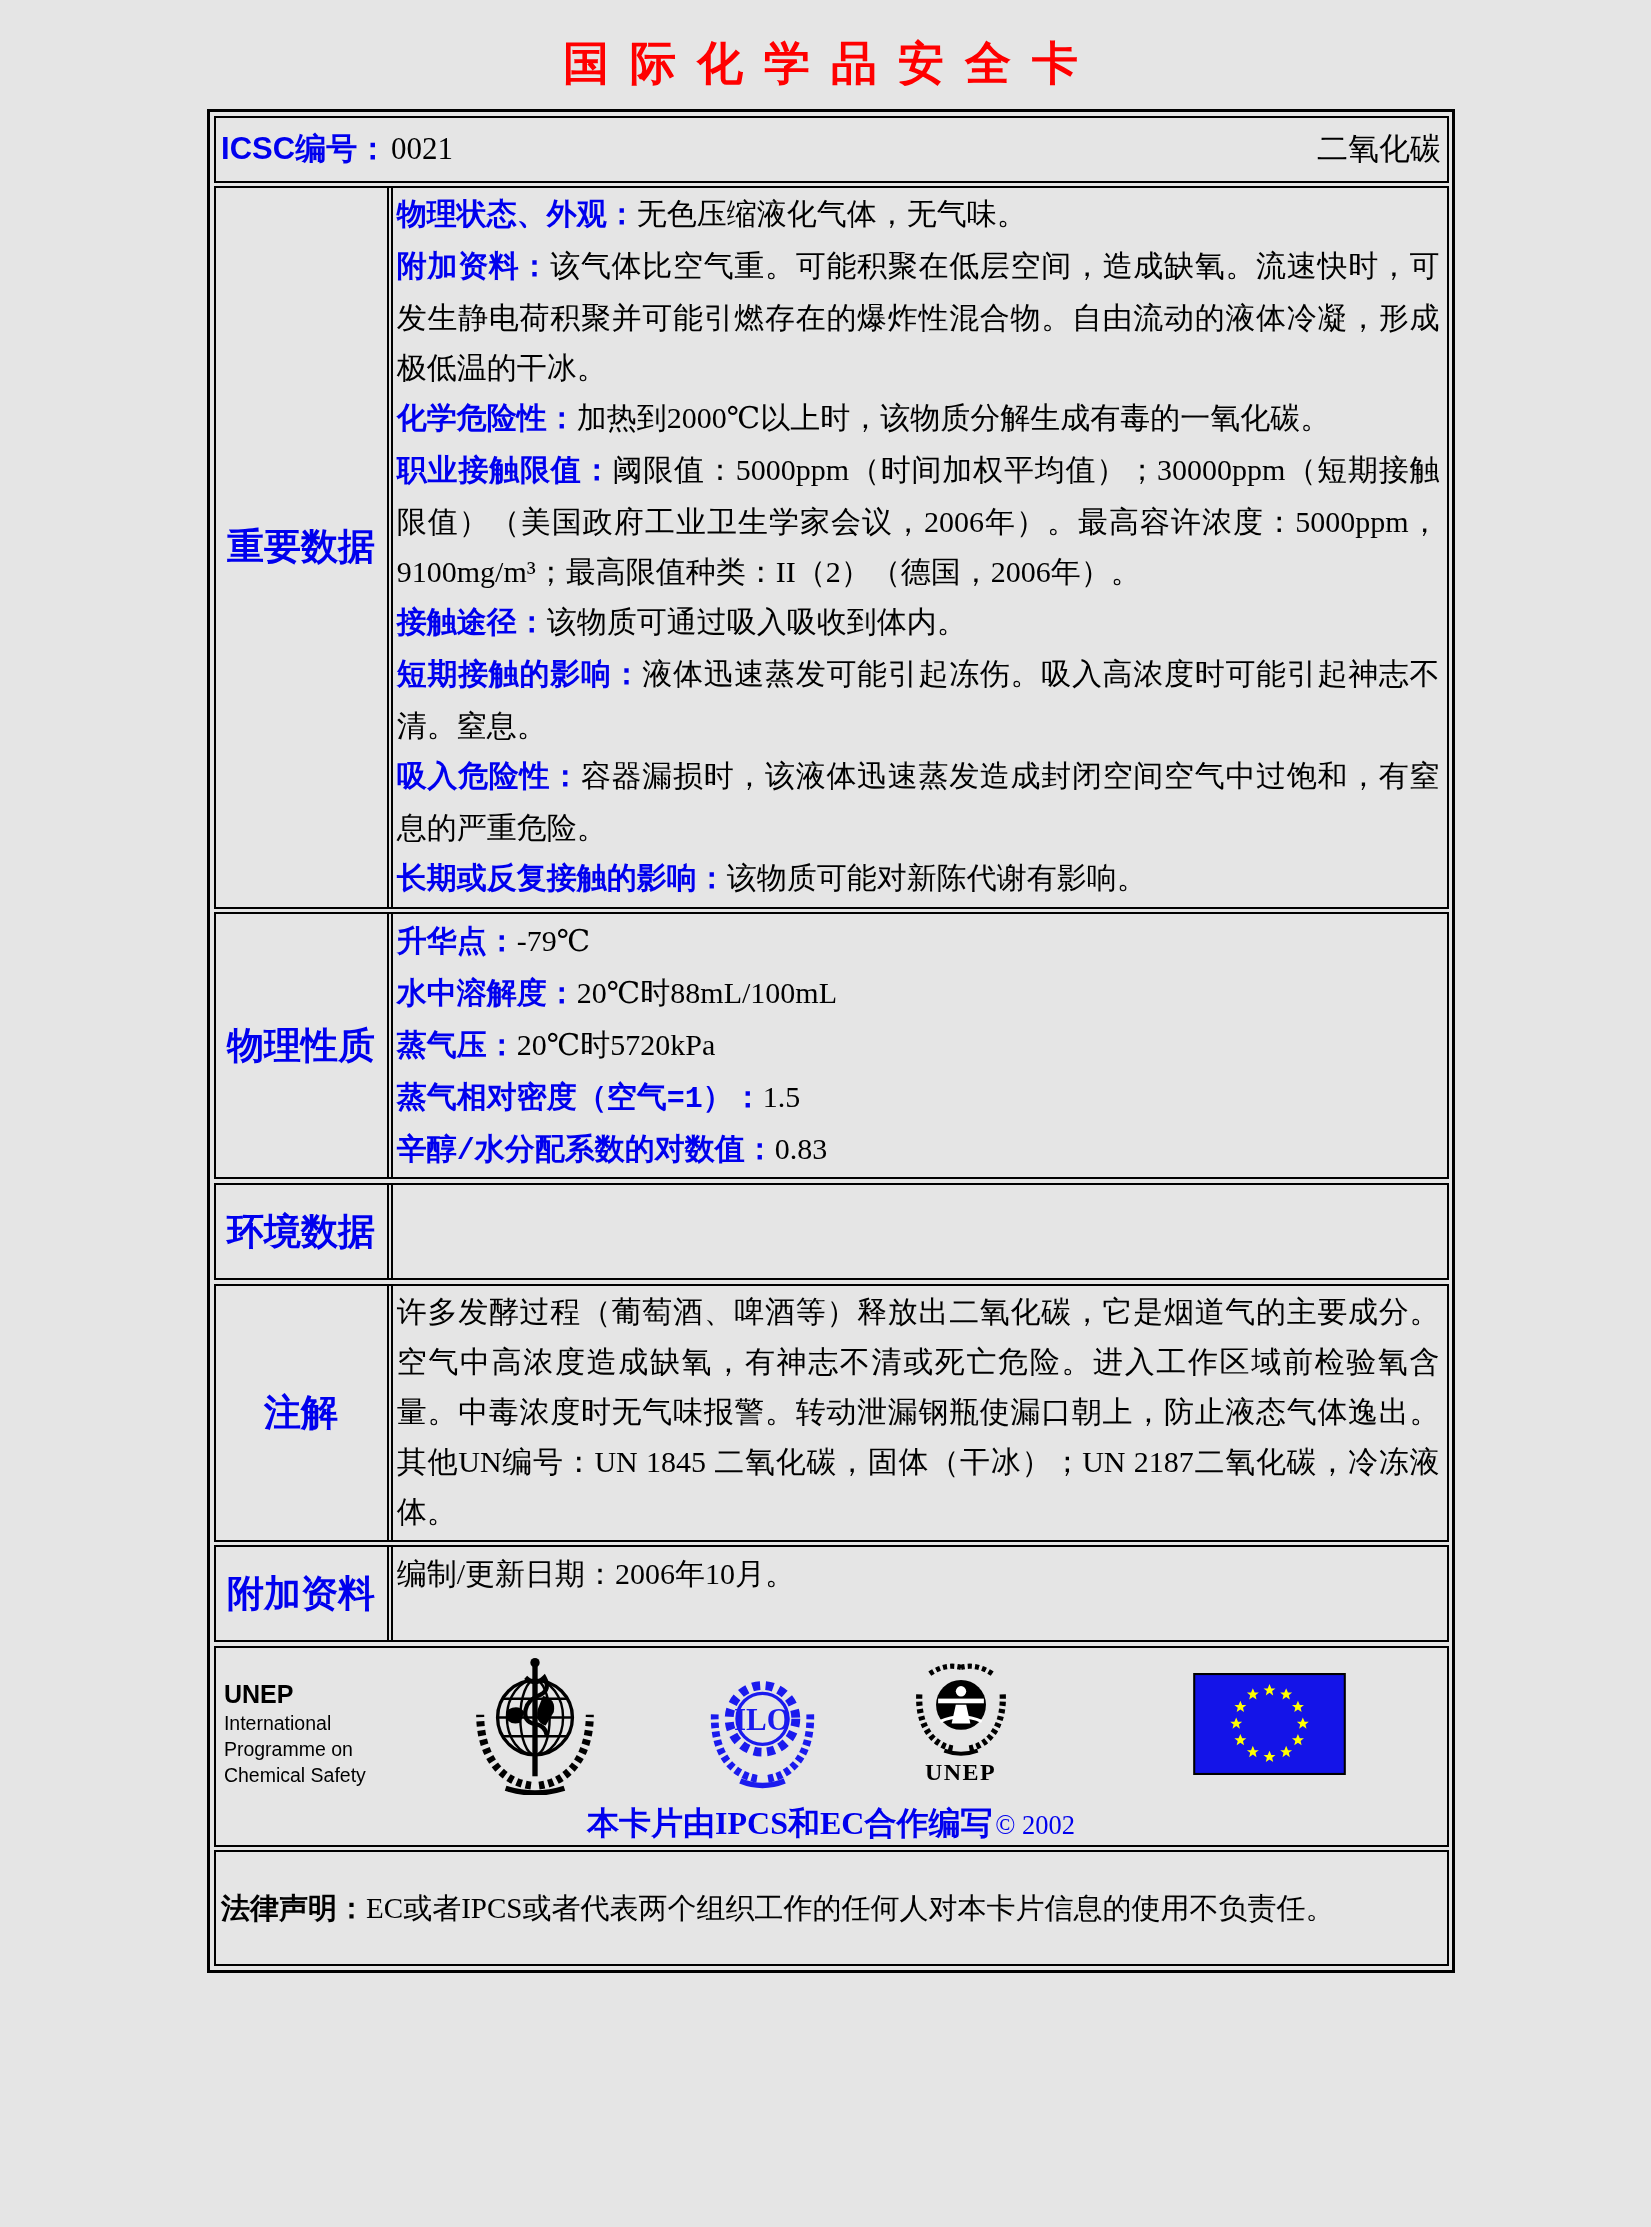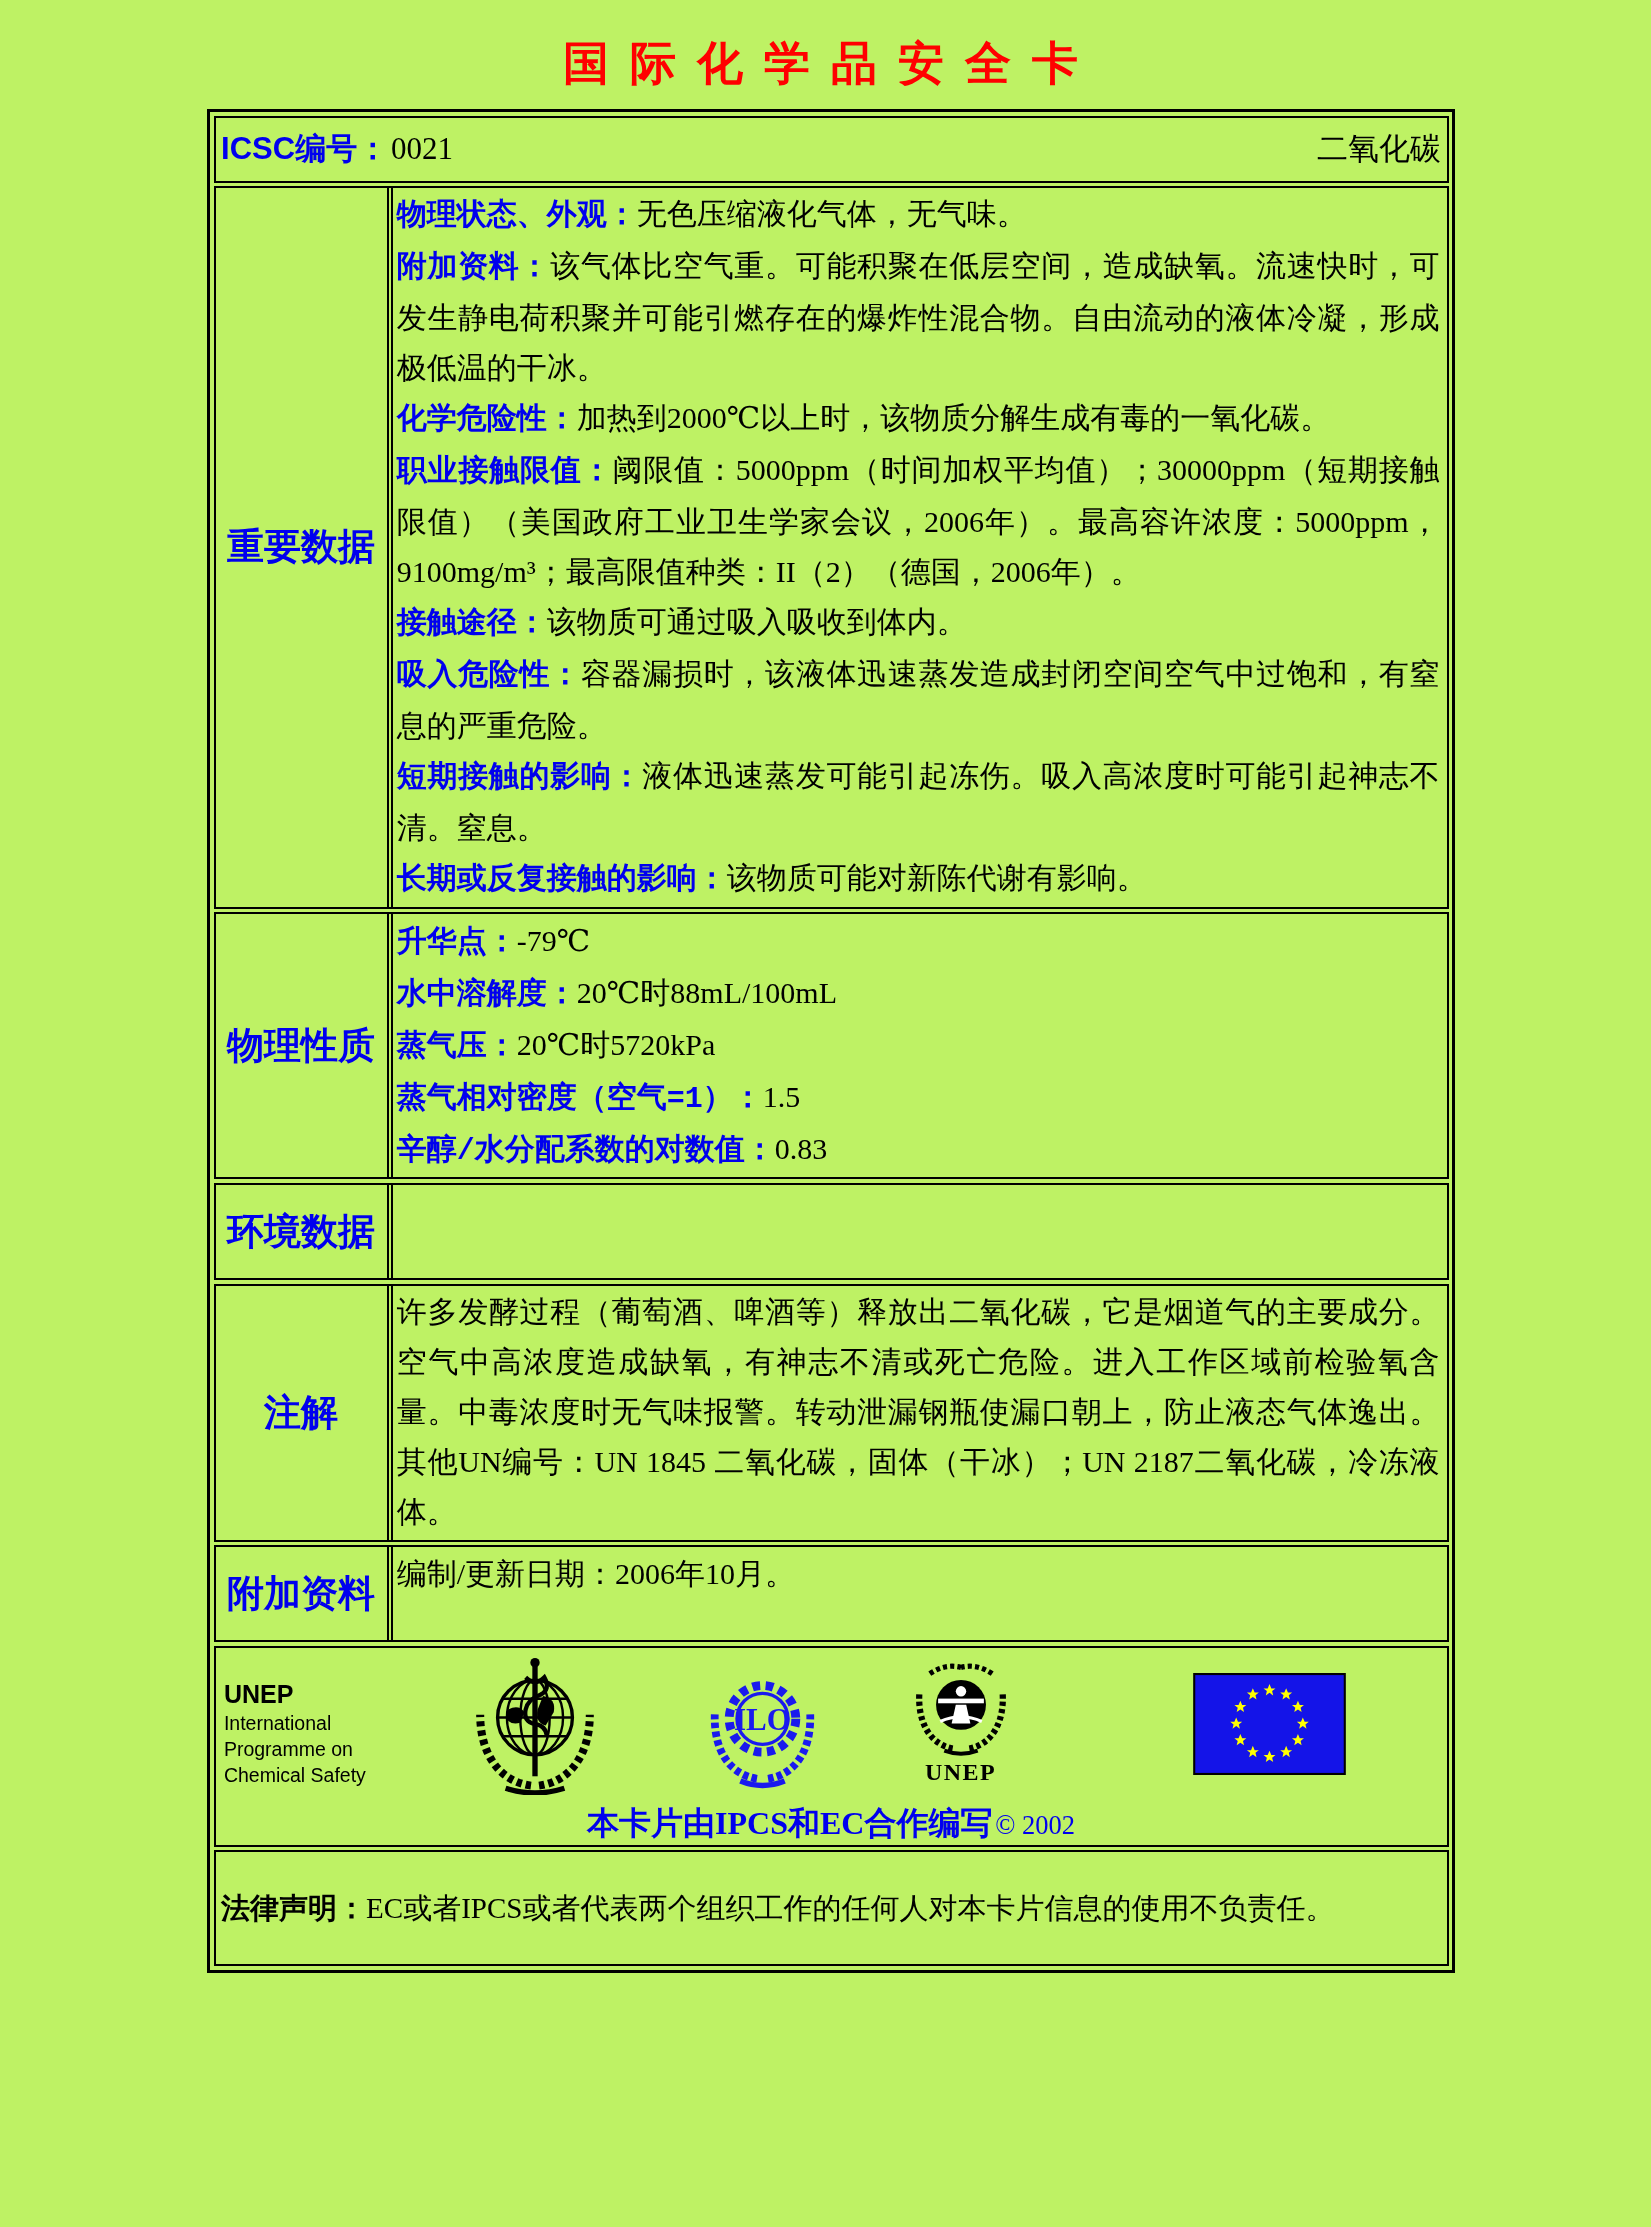--- a/index.html
+++ b/index.html
@@ -1,16 +1,16 @@
 <!DOCTYPE html>
 <html style="font-size:11px"><head>
 <meta charset="utf-8">
 <style>
   html,body{margin:0;padding:0;background:#ffffff;}
-  .page{position:relative;width:1652px;height:2227px;background:#bef264;overflow:hidden;
+  .page{position:relative;width:1652px;height:2227px;background:#e5e5e5;overflow:hidden;
         font-family:"Liberation Serif","DejaVu Serif",serif;color:#000;}
   .title{padding-top:39px;width:1248px;margin-left:207px;text-align:center;
          color:#ff0000;font-size:46px;font-weight:900;letter-spacing:21px;
          font-family:"Liberation Serif","DejaVu Serif",serif;line-height:1.1;}
   .card{margin:19.5px 0 0 207px;width:1248px;border:3.5px solid #000;padding:3.5px;
         display:flex;flex-direction:column;gap:3.5px;box-sizing:border-box;}
   .section{border:2.1px solid #000;box-sizing:border-box;}
   .row2{display:grid;grid-template-columns:173px 1fr;column-gap:2.1px;}
   .labcell{border-right:2.8px solid #000;display:flex;align-items:center;justify-content:center;}
   .labtxt{color:#0000ee;font-weight:bold;font-size:37px;
@@ -63,22 +63,22 @@
     <div class="section row2">
       <div class="labcell">
         <span class="labtxt">重要数据</span>
       </div>
       <div class="cntcell cnt min-imp">
         <p><span class="blbl">物理状态、外观：</span><span>无色压缩液化气体，无气味。</span></p>
         <p><span class="blbl">附加资料：</span><span>该气体比空气重。可能积聚在低层空间，造成缺氧。流速快时，可发生静电荷积聚并可能引燃存在的爆炸性混合物。自由流动的液体冷凝，形成极低温的干冰。</span></p>
         <p><span class="blbl">化学危险性：</span><span>加热到2000℃以上时，该物质分解生成有毒的一氧化碳。</span></p>
         <p><span class="blbl">职业接触限值：</span><span>阈限值：5000ppm（时间加权平均值）；30000ppm（短期接触限值）（美国政府工业卫生学家会议，2006年）。最高容许浓度：5000ppm，9100mg/m³；最高限值种类：II（2）（德国，2006年）。</span></p>
         <p><span class="blbl">接触途径：</span><span>该物质可通过吸入吸收到体内。</span></p>
+        <p><span class="blbl">短期接触的影响：</span><span>液体迅速蒸发可能引起冻伤。吸入高浓度时可能引起神志不清。窒息。</span></p>
         <p><span class="blbl">吸入危险性：</span><span>容器漏损时，该液体迅速蒸发造成封闭空间空气中过饱和，有窒息的严重危险。</span></p>
-        <p><span class="blbl">短期接触的影响：</span><span>液体迅速蒸发可能引起冻伤。吸入高浓度时可能引起神志不清。窒息。</span></p>
         <p><span class="blbl">长期或反复接触的影响：</span><span>该物质可能对新陈代谢有影响。</span></p>
       </div>
     </div>
 
     <div class="section row2">
       <div class="labcell">
         <span class="labtxt">物理性质</span>
       </div>
       <div class="cntcell cnt min-phy">
         <p><span class="blbl">升华点：</span><span>-79℃</span></p>

